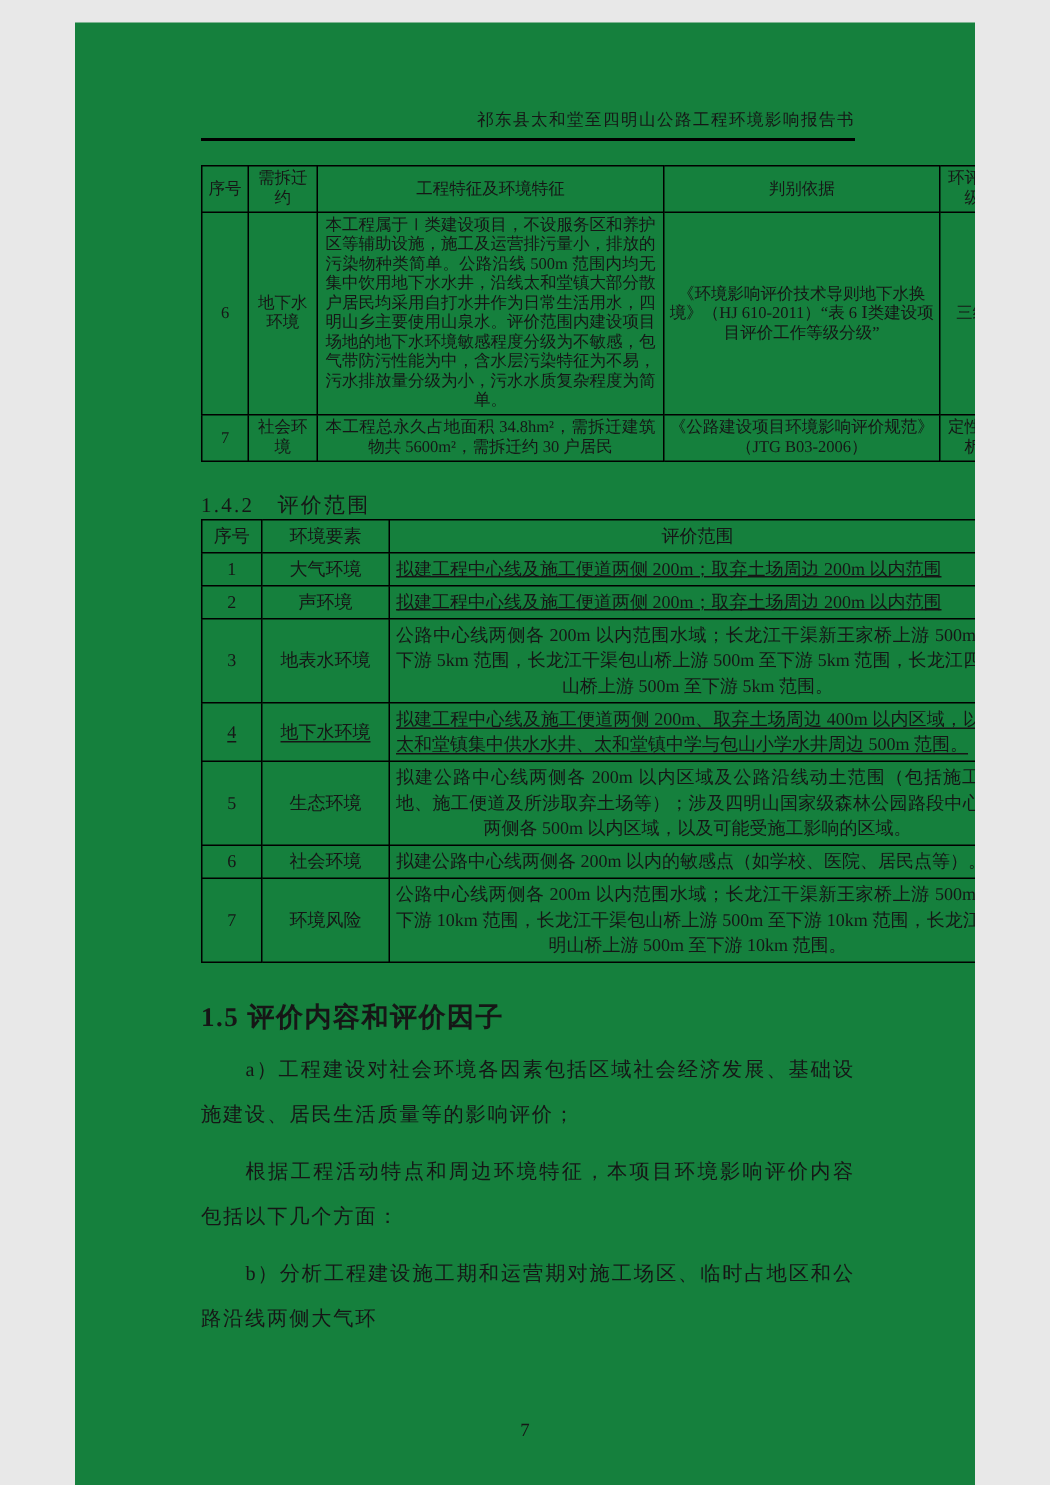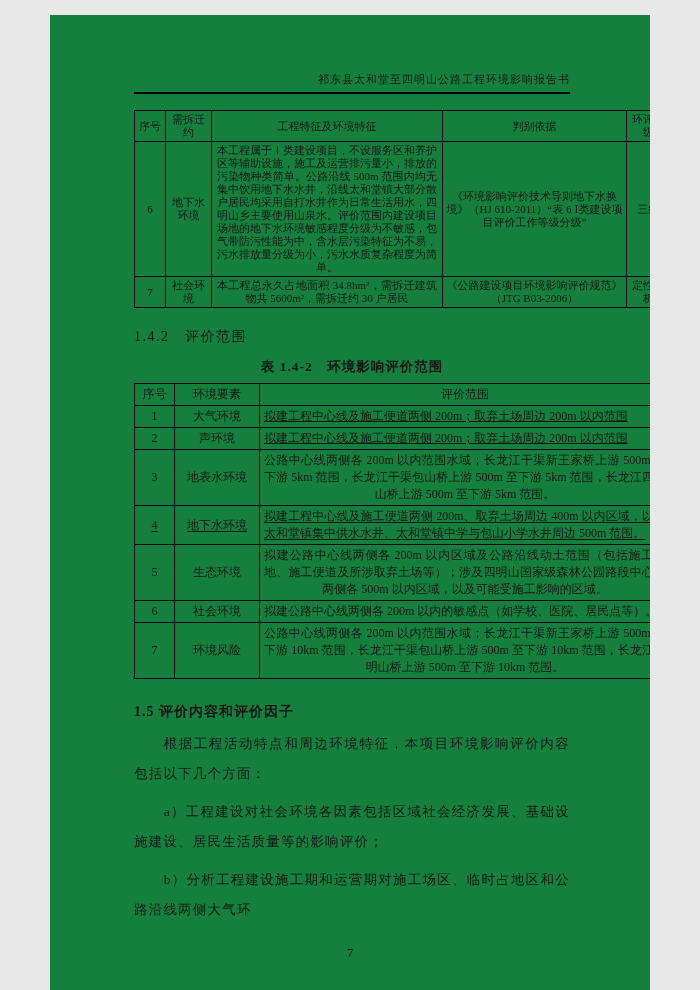--- a/index.html
+++ b/index.html
@@ -32,21 +32,21 @@
     word-break:break-all;
   }
 
   
   .table1{margin-top:16px;font-size:11px;}
   .table1 th,.table1 td{line-height:13px;}
   .cell-justify{text-align:justify;text-align-last:center;padding:2px 5px;font-family:Liberation Serif, serif;}
 
   
   .sec-heading{margin-top:20px;font-size:14px;letter-spacing:1.5px;}
-  .sec-heading-bold{margin-top:24px;font-size:14px;font-weight:bold;letter-spacing:1px;}
+  .sec-heading-bold{margin-top:24px;font-size:18px;font-weight:bold;letter-spacing:1px;}
   .body-para{
     margin-top:8px;
     font-size:13.5px;line-height:30px;
     letter-spacing:1.2px;
     text-align:justify;text-indent:2.2em;
   }
   .table-caption{
     margin-top:12px;margin-bottom:7px;
     text-align:center;font-weight:bold;
     font-size:13.5px;letter-spacing:1px;
@@ -106,21 +106,20 @@
           <td>社会环境</td>
           <td class="cell-justify">本工程总永久占地面积 34.8hm²，需拆迁建筑物共 5600m²，需拆迁约 30 户居民</td>
           <td>《公路建设项目环境影响评价规范》（JTG B03-2006）</td>
           <td>定性分析</td>
         </tr>
       </tbody>
     </table>
 
     <div class="sec-heading">1.4.2　评价范围</div>
 
-    <div class="table-caption">表 1.4-2　环境影响评价范围</div>
 
     <table class="table2">
       <colgroup>
         <col style="width:40px">
           <col style="width:85px">
           <col style="width:411px">
       </colgroup>
       <thead>
         <tr>
           <th>序号</th>
@@ -161,20 +160,20 @@
         </tr>
         <tr>
           <td>7</td>
           <td>环境风险</td>
           <td class="scope-justify">公路中心线两侧各 200m 以内范围水域；长龙江干渠新王家桥上游 500m 至下游 10km 范围，长龙江干渠包山桥上游 500m 至下游 10km 范围，长龙江四明山桥上游 500m 至下游 10km 范围。</td>
         </tr>
       </tbody>
     </table>
 
     <div class="sec-heading-bold">1.5 评价内容和评价因子</div>
+    <div class="body-para">a）工程建设对社会环境各因素包括区域社会经济发展、基础设施建设、居民生活质量等的影响评价；</div>
     <div class="body-para">根据工程活动特点和周边环境特征，本项目环境影响评价内容包括以下几个方面：</div>
-    <div class="body-para">a）工程建设对社会环境各因素包括区域社会经济发展、基础设施建设、居民生活质量等的影响评价；</div>
     <div class="body-para">b）分析工程建设施工期和运营期对施工场区、临时占地区和公路沿线两侧大气环</div>
 
   </div>
 
   <div class="footer-page">7</div>
 </div>
 
 </body></html>

